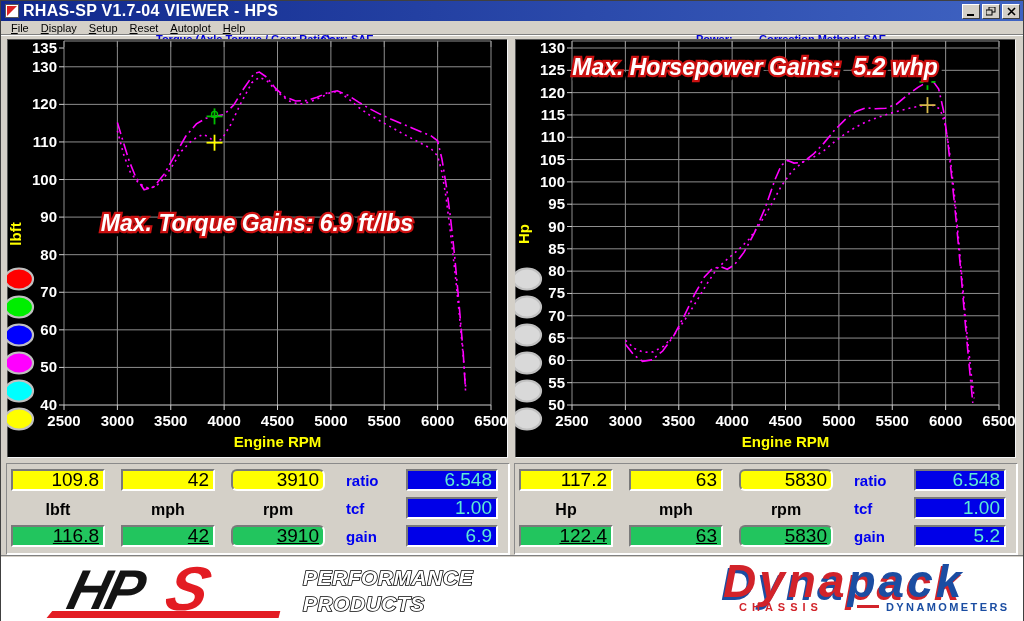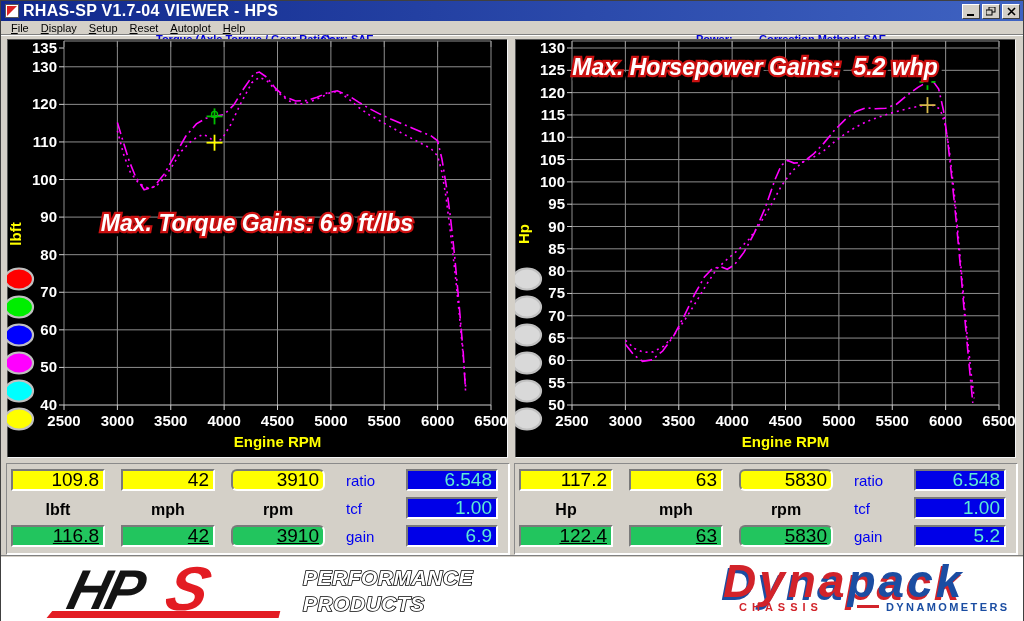--- a/index.html
+++ b/index.html
@@ -44,21 +44,21 @@
   .readout.rp0 { left:5px; } .readout.rp1 { left:513px; }
   .val { position:absolute; width:94px; height:22px; font-size:19px; line-height:18px;
     text-align:right; padding:0 4px; color:#000;
     border:2px solid; border-color:#7a7a7a #ffffff #ffffff #7a7a7a; }
   .val.yellow { background:#ffff00; }
   .val.green  { background:#22c55e;text-decoration:underline; }
   .val.blue   { background:#0000e8; color:#5eead4; width:92px; left:400px; }
   .c1 { left:5px; } .c2 { left:115px; } .c3 { left:225px;border-radius:6px; }
   .rowA { top:6px; } .rowC { top:62px; }
   .lab { position:absolute; top:38px; width:94px; text-align:center; font-size:16px; font-weight:bold; color:#000; }
-  .calcLab { position:absolute; left:340px; font-size:15px; font-weight:normal; color:#0000f0; }
+  .calcLab { position:absolute; left:340px; font-size:15px; font-weight:bold; color:#0000f0; }
   .cl1 { top:9px; } .cl2 { top:37px; } .cl3 { top:65px; }
   .cb1 { top:6px; } .cb2 { top:34px; } .cb3 { top:62px; }
 
   
   .ridge { position:absolute; left:0; top:554px; width:100%; height:3px;
     border-top:1px solid #808080; border-bottom:1px solid #ffffff; }
   .logoband { position:absolute; left:0; top:557px; width:100%; height:64px; background:#ffffff; }
   .hps-logo { position:absolute; left:24px; top:2px; }
   .dyn-logo { position:absolute; left:648px; top:6px; }
 </style>

